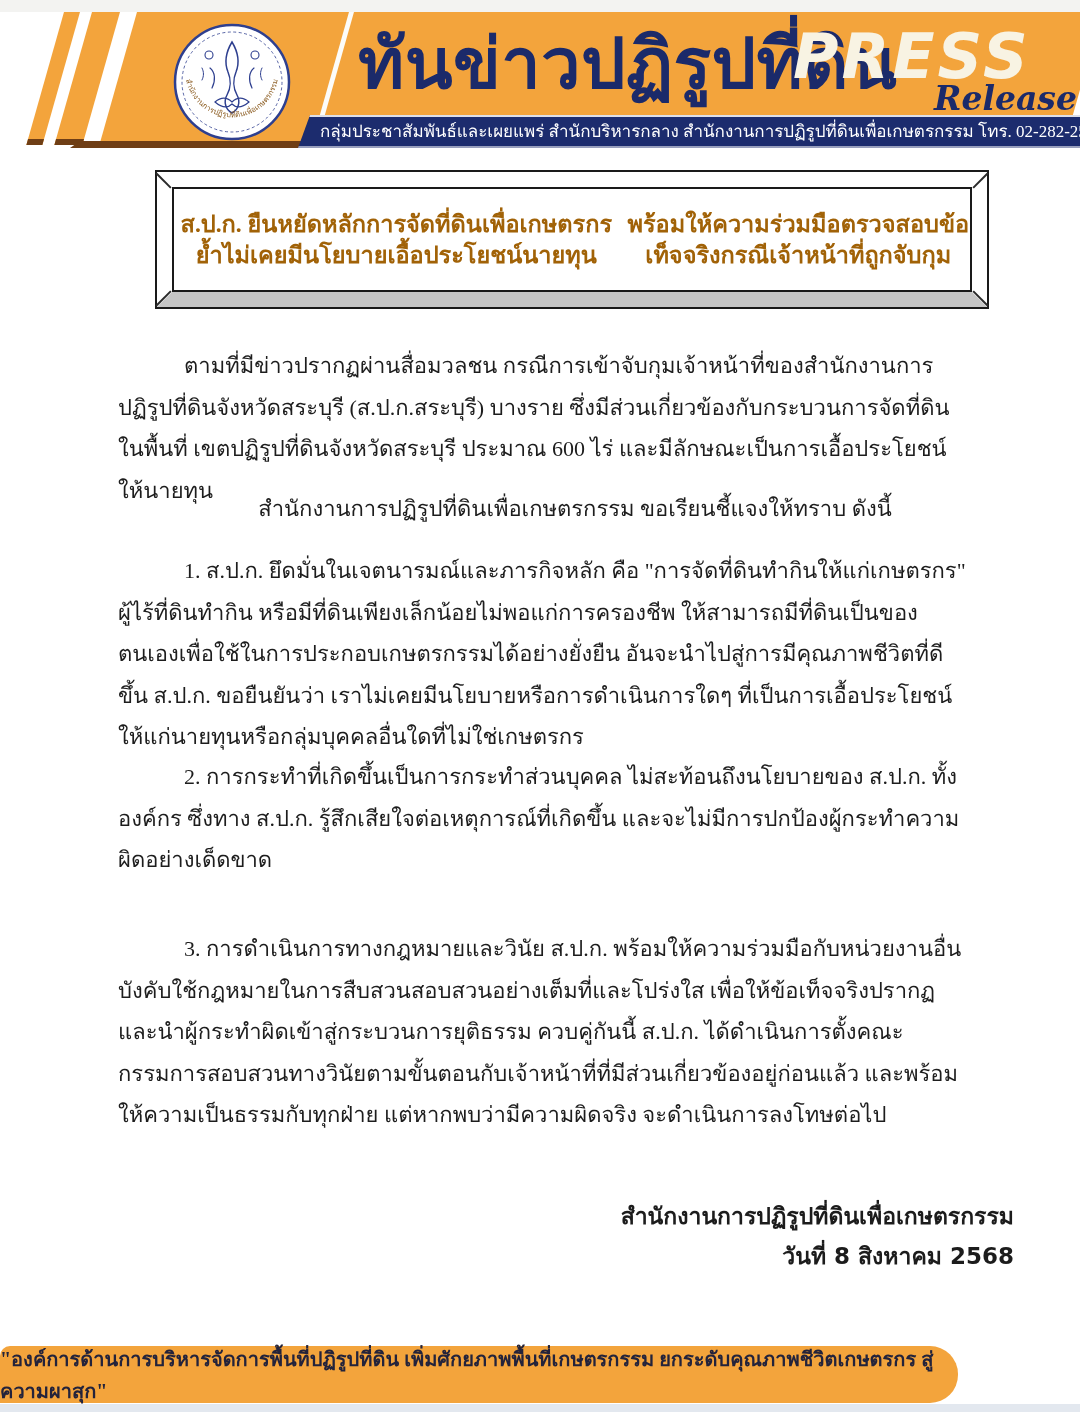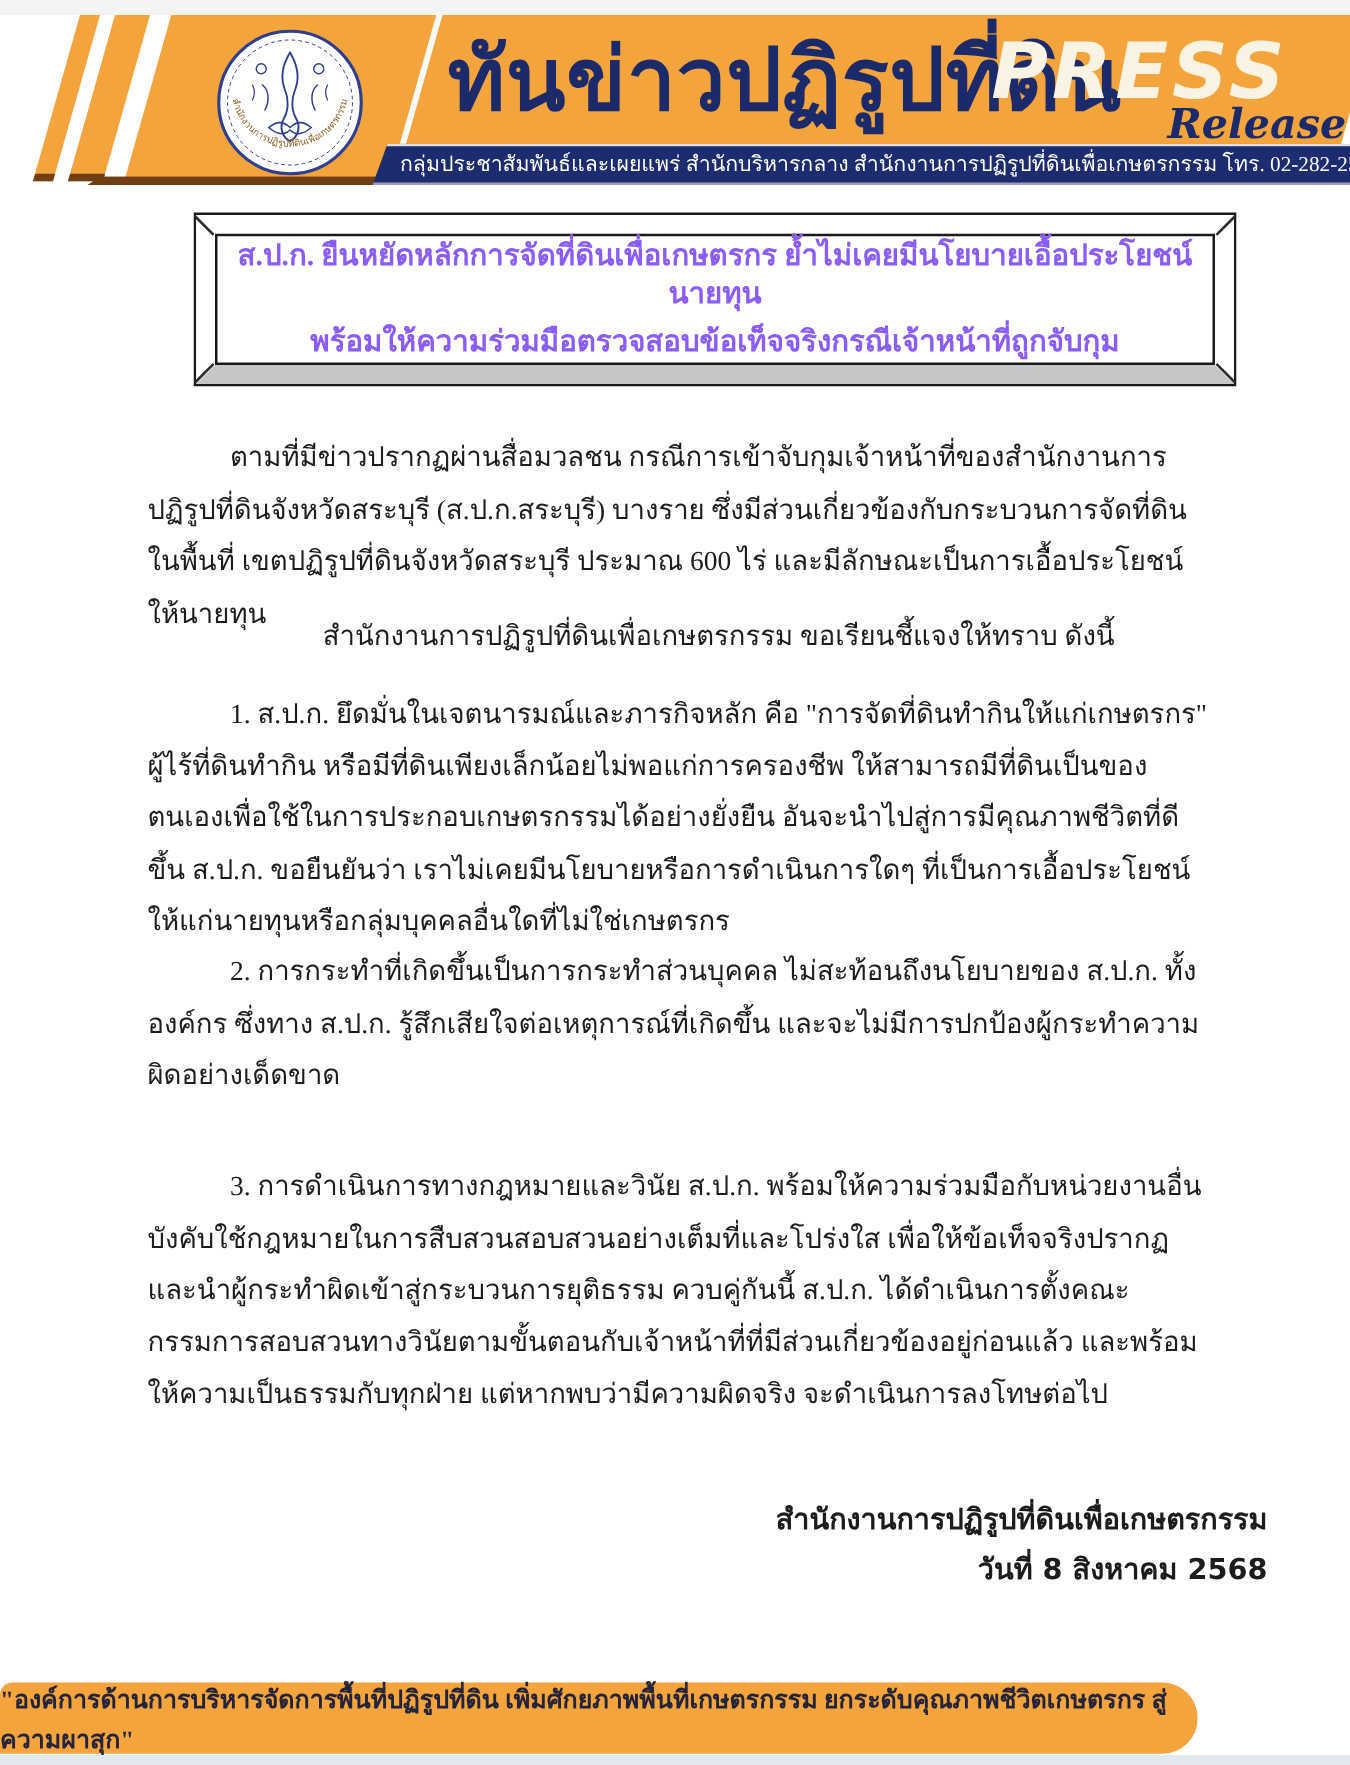--- a/index.html
+++ b/index.html
@@ -78,23 +78,23 @@
     position:absolute; left:155px; top:170px; width:834px; height:139px;
     border:2px solid #1a1a1a; background:#ffffff;
   }
   .frame-bevel {
     position:absolute; inset:0;
     border:15px solid #ffffff; border-bottom-color:#c6c6c6;
   }
   .frame-inner {
     position:absolute; inset:15px;
     border:2px solid #1a1a1a; background:#ffffff;
-    display:flex; flex-direction:column; align-items:center; justify-content:center;
+    display:flex; flex-direction:row; align-items:center; justify-content:center;
     gap:8px; text-align:center;
-    font-weight:bold; font-size:23.5px; color:#8b5cf6; line-height:1.3;
+    font-weight:bold; font-size:23.5px; color:#a16207; line-height:1.3;
   }
   .corner-line { position:absolute; height:2px; width:21px; background:#2a2a2a; z-index:2; }
   .corner-line.tl { left:-1px; top:0;    transform-origin:0 50%;   transform:rotate(45deg); }
   .corner-line.tr { right:-1px; top:0;   transform-origin:100% 50%; transform:rotate(-45deg); }
   .corner-line.bl { left:-1px; bottom:0; transform-origin:0 50%;   transform:rotate(-45deg); }
   .corner-line.br { right:-1px; bottom:0;transform-origin:100% 50%; transform:rotate(45deg); }
 
   
   .para {
     position:absolute; left:118px; width:848px;

